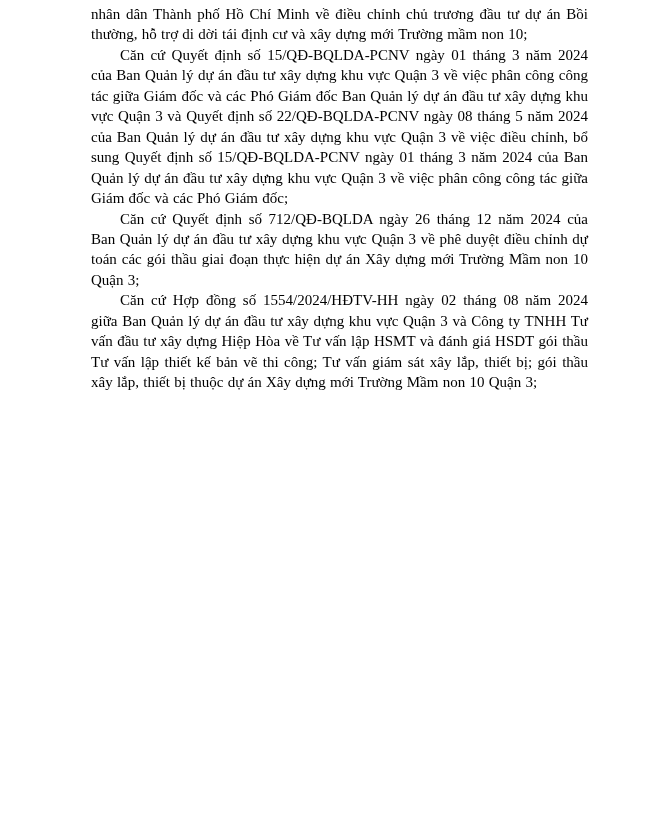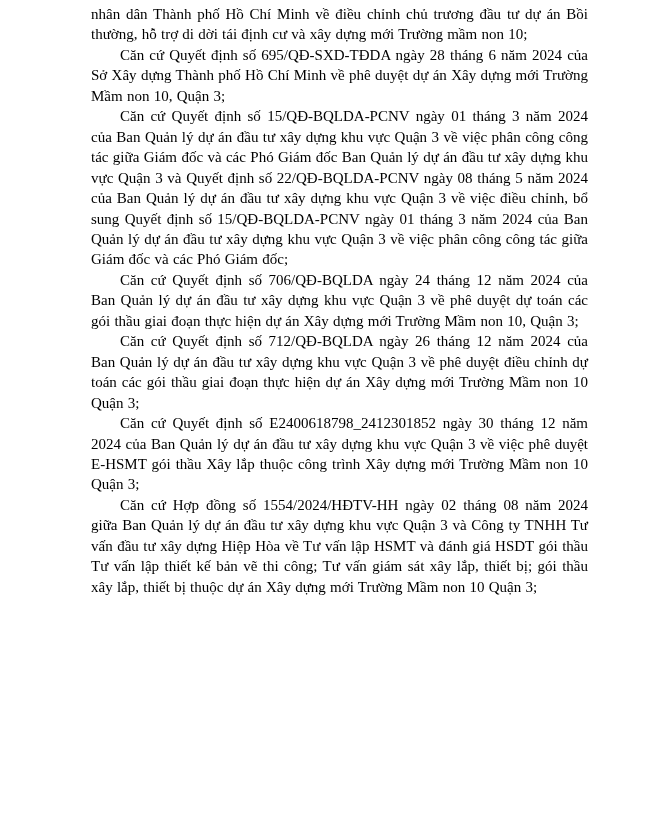--- a/index.html
+++ b/index.html
@@ -37,20 +37,17 @@
   .para.no-indent {
     text-indent: 0;
   }
 </style>
 </head>
 <body>
 
 <div class="page">
   <div class="doc-body">
       <p class="para no-indent">nhân dân Thành phố Hồ Chí Minh về điều chỉnh chủ trương đầu tư dự án Bồi thường, hỗ trợ di dời tái định cư và xây dựng mới Trường mầm non 10;</p>
-      <p class="para">Căn cứ Quyết định số 695/QĐ-SXD-TĐDA ngày 28 tháng 6 năm 2024 của Sở Xây dựng Thành phố Hồ Chí Minh về phê duyệt dự án Xây dựng mới Trường Mầm non 10, Quận 3;</p>
       <p class="para">Căn cứ Quyết định số 15/QĐ-BQLDA-PCNV ngày 01 tháng 3 năm 2024 của Ban Quản lý dự án đầu tư xây dựng khu vực Quận 3 về việc phân công công tác giữa Giám đốc và các Phó Giám đốc Ban Quản lý dự án đầu tư xây dựng khu vực Quận 3 và Quyết định số 22/QĐ-BQLDA-PCNV ngày 08 tháng 5 năm 2024 của Ban Quản lý dự án đầu tư xây dựng khu vực Quận 3 về việc điều chỉnh, bổ sung Quyết định số 15/QĐ-BQLDA-PCNV ngày 01 tháng 3 năm 2024 của Ban Quản lý dự án đầu tư xây dựng khu vực Quận 3 về việc phân công công tác giữa Giám đốc và các Phó Giám đốc;</p>
-      <p class="para">Căn cứ Quyết định số 706/QĐ-BQLDA ngày 24 tháng 12 năm 2024 của Ban Quản lý dự án đầu tư xây dựng khu vực Quận 3 về phê duyệt dự toán các gói thầu giai đoạn thực hiện dự án Xây dựng mới Trường Mầm non 10, Quận 3;</p>
       <p class="para">Căn cứ Quyết định số 712/QĐ-BQLDA ngày 26 tháng 12 năm 2024 của Ban Quản lý dự án đầu tư xây dựng khu vực Quận 3 về phê duyệt điều chỉnh dự toán các gói thầu giai đoạn thực hiện dự án Xây dựng mới Trường Mầm non 10 Quận 3;</p>
-      <p class="para">Căn cứ Quyết định số E2400618798_2412301852 ngày 30 tháng 12 năm 2024 của Ban Quản lý dự án đầu tư xây dựng khu vực Quận 3 về việc phê duyệt E-HSMT gói thầu Xây lắp thuộc công trình Xây dựng mới Trường Mầm non 10 Quận 3;</p>
       <p class="para">Căn cứ Hợp đồng số 1554/2024/HĐTV-HH ngày 02 tháng 08 năm 2024 giữa Ban Quản lý dự án đầu tư xây dựng khu vực Quận 3 và Công ty TNHH Tư vấn đầu tư xây dựng Hiệp Hòa về Tư vấn lập HSMT và đánh giá HSDT gói thầu Tư vấn lập thiết kế bản vẽ thi công; Tư vấn giám sát xây lắp, thiết bị; gói thầu xây lắp, thiết bị thuộc dự án Xây dựng mới Trường Mầm non 10 Quận 3;</p>
     </div>
 </div>
 
 </body></html>

